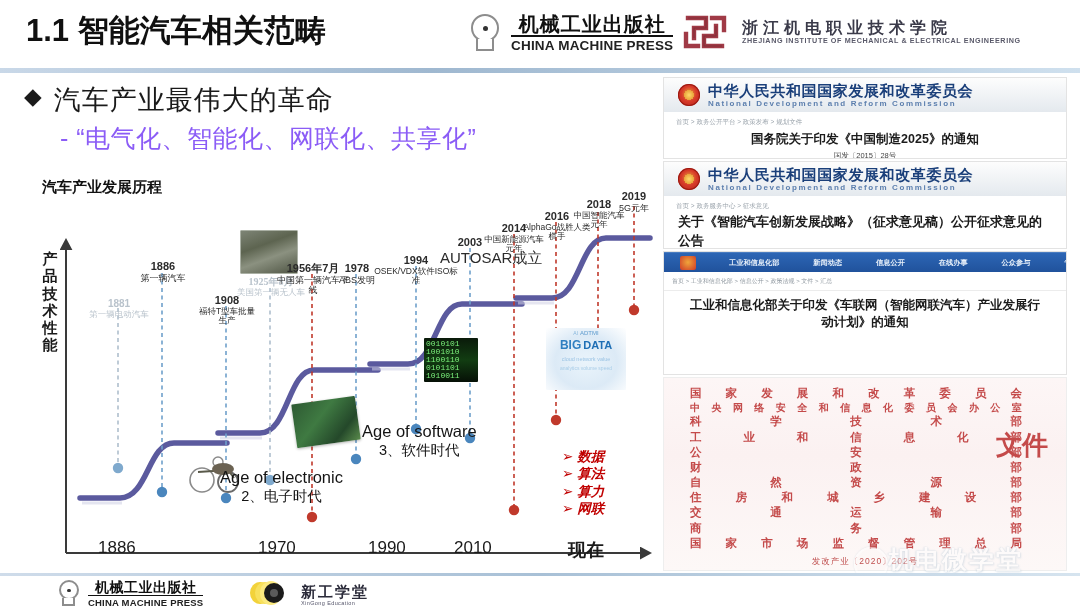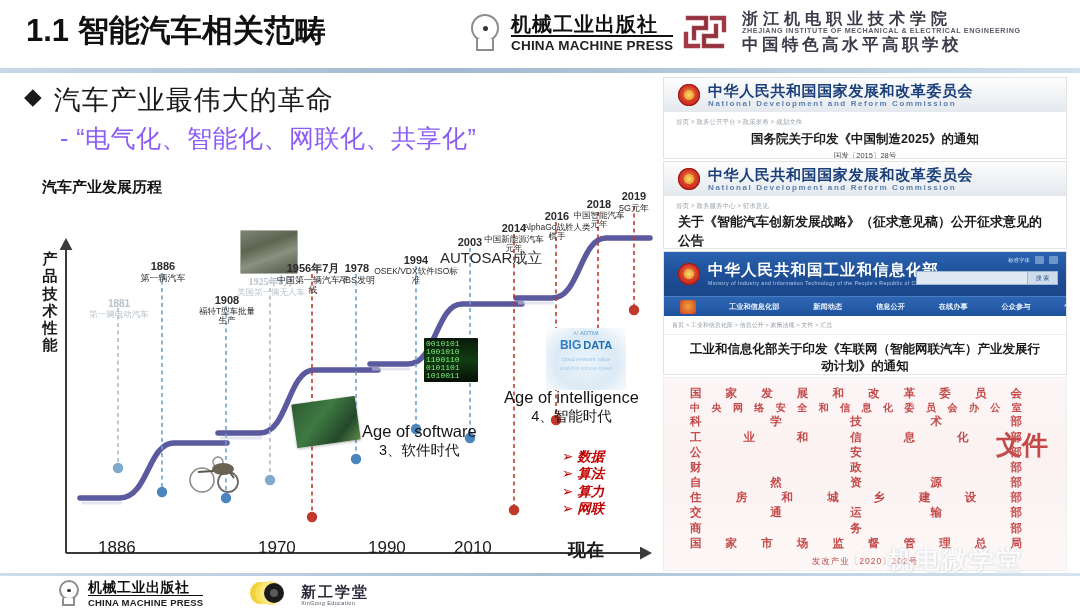--- a/index.html
+++ b/index.html
@@ -25,21 +25,21 @@
     border:2.5px solid #8d8d8d;box-sizing:border-box;background:#fff;
   }
   .cmp-mark .gear:after{
     content:"";position:absolute;left:50%;top:50%;width:5px;height:5px;margin:-2.5px 0 0 -2.5px;
     background:#333;border-radius:50%;
   }
   .cmp-mark .base{
     position:absolute;left:6px;top:25px;width:18px;height:12px;
     border:2.5px solid #8d8d8d;border-top:none;box-sizing:border-box;background:#fff;
   }
-  .cmp-text{display:flex;flex-direction:column;line-height:1;}
+  .cmp-text{display:flex;flex-direction:column;line-height:1;text-align:center;}
   .cmp-cn{font-size:20px;font-weight:bold;color:#111;letter-spacing:1px;
           border-bottom:2px solid #111;padding-bottom:1px;}
   .cmp-en{font-size:13.5px;font-weight:bold;color:#222;letter-spacing:0.2px;margin-top:2px;}
 
   .hdr-logo-zime{position:absolute;left:676px;top:8px;display:flex;align-items:center;gap:8px;}
   .zime-mark{width:58px;height:48px;position:relative;flex:0 0 auto;}
   .zime-text{display:flex;flex-direction:column;line-height:1.05;}
   .zime-cn{font-size:16px;font-weight:bold;color:#3b3b4a;letter-spacing:5px;white-space:nowrap;}
   .zime-en{font-size:7.2px;font-weight:bold;color:#5a5a6a;letter-spacing:0.6px;white-space:nowrap;}
   .zime-cn2{font-size:16.5px;font-weight:bold;color:#3b3b4a;letter-spacing:3.5px;white-space:nowrap;margin-top:1px;}
@@ -193,21 +193,20 @@
           </g>
           <g fill="none" stroke="#7d2a34" stroke-width="1.1" opacity="0.8">
             <path d="M12 10 L30 10 L30 20 L18 20 L18 30"></path>
             <path d="M46 38 L28 38 L28 28 L40 28 L40 18"></path>
           </g>
         </svg>
       </div>
       <div class="zime-text">
         <div class="zime-cn">浙江机电职业技术学院</div>
         <div class="zime-en">ZHEJIANG INSTITUTE OF MECHANICAL &amp; ELECTRICAL ENGINEERING</div>
-        <div class="zime-cn2">中国特色高水平高职学校</div>
       </div>
     </div>
 
     <div class="hdr-rule"></div>
   </div>
 
   <div class="bullets">
     <div class="b1">
       <span class="diamond">◆</span>
       <span class="b1-text">汽车产业最伟大的革命</span>
@@ -345,27 +344,27 @@
     </div>
     <div class="evt red" style="left:548px;top:20px;font-size:11px;width:58px;">
       <span class="yr">2018</span>
       <span class="ds" style="font-size:8.5px;white-space:normal;">中国智能汽车元年</span>
     </div>
     <div class="evt red" style="left:586px;top:12px;font-size:11px;width:52px;">
       <span class="yr">2019</span>
       <span class="ds" style="font-size:9px;">5G元年</span>
     </div>
 
+    <div class="age" style="left:198px;top:290px;">
+      <span class="en">Age of electronic</span>
+      <span class="cn">2、电子时代</span>
+    </div>
     <div class="age" style="left:340px;top:244px;">
       <span class="en">Age of software</span>
       <span class="cn">3、软件时代</span>
-    </div>
-    <div class="age" style="left:482px;top:210px;">
-      <span class="en">Age of intelligence</span>
-      <span class="cn">4、智能时代</span>
     </div>
 
     <div class="redlist">
       <div><span class="arw">➢</span><span>数据</span></div>
       <div><span class="arw">➢</span><span>算法</span></div>
       <div><span class="arw">➢</span><span>算力</span></div>
       <div><span class="arw">➢</span><span>网联</span></div>
     </div>
 
     <div class="xlabels">
@@ -398,36 +397,20 @@
         <div class="ndrc-txt">
           <div class="ndrc-cn">中华人民共和国国家发展和改革委员会</div>
           <div class="ndrc-en">National Development and Reform Commission</div>
         </div>
       </div>
       <div class="crumb">首页 &gt; 政务服务中心 &gt; 征求意见</div>
       <div class="doc-title-l">关于《智能汽车创新发展战略》（征求意见稿）公开征求意见的公告</div>
     </div>
 
     <div class="panel" style="top:174px;height:122px;">
-      <div class="miit-bar">
-        <div class="emblem"></div>
-        <div class="ndrc-txt">
-          <div class="miit-cn">中华人民共和国工业和信息化部</div>
-          <div class="miit-en">Ministry of Industry and Information Technology of the People's Republic of China</div>
-        </div>
-        <div class="miit-tools">
-          <span>标准字体</span>
-          <span class="miit-sq"></span>
-          <span class="miit-sq"></span>
-        </div>
-        <div class="miit-search">
-          <div class="miit-input" placeholder=""></div>
-          <div class="miit-btn">搜 索</div>
-        </div>
-      </div>
       <div class="miit-nav">
         <div class="home"></div>
         <a>工业和信息化部</a>
         <a>新闻动态</a>
         <a>信息公开</a>
         <a>在线办事</a>
         <a>公众参与</a>
         <a>专题专栏</a>
         <a>工作发展</a>
       </div>

